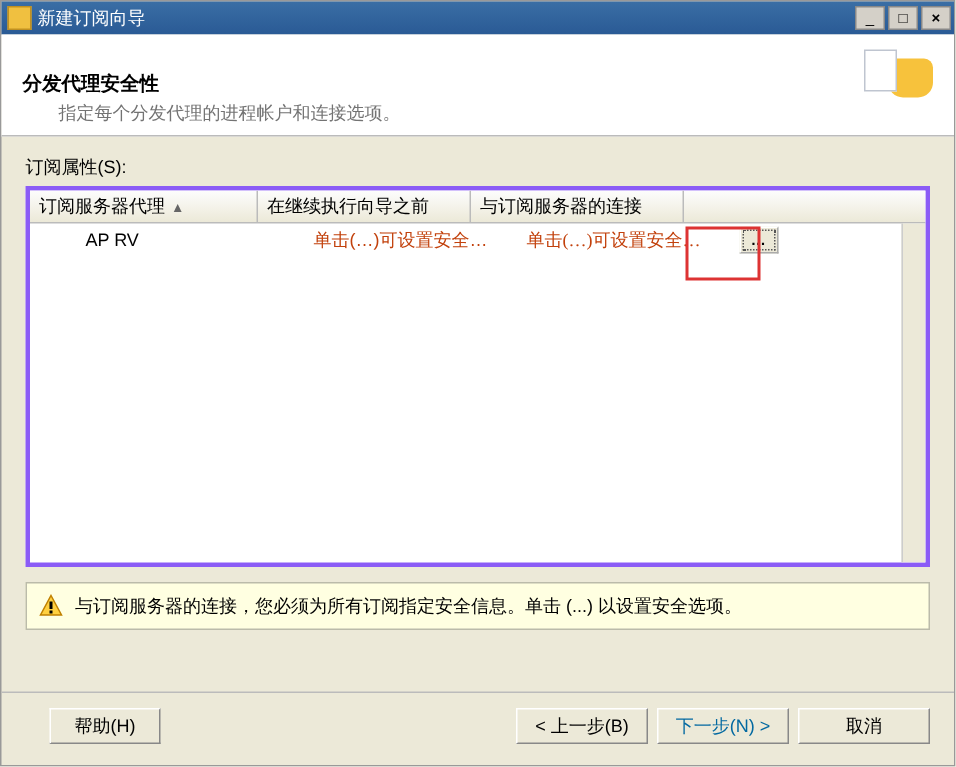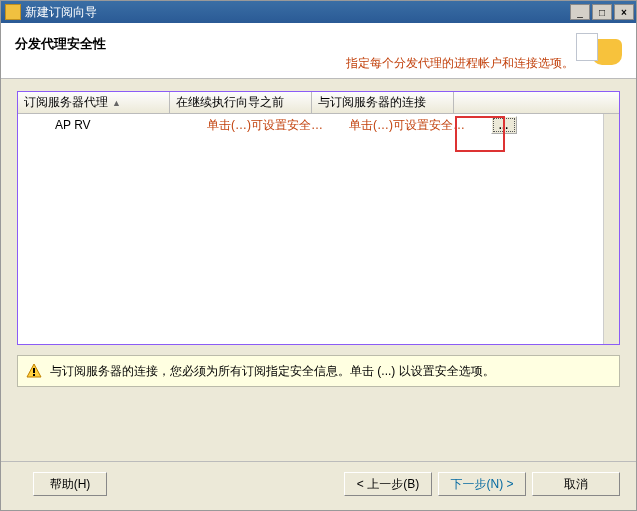--- a/index.html
+++ b/index.html
@@ -5,35 +5,35 @@
   * { box-sizing: border-box; }
   body { margin: 0; padding: 0; font-family: "Microsoft YaHei", SimSun, Tahoma, sans-serif; font-size: 12px; background: #fff; }
   .window { width: 637px; height: 511px; border: 1px solid #999; background: #ece9d8; position: relative; }
   .titlebar { height: 22px; background: linear-gradient(to bottom, #3a6ea5, #2a5a95); color: #fff; display: flex; align-items: center; padding: 0 2px 0 4px; justify-content: space-between; }
   .titlebar .ticon { width: 16px; height: 16px; background: #f0c040; border: 1px solid #c09020; margin-right: 4px; }
   .titlebar .title { flex: 1; font-size: 12px; }
   .winbtns { display: flex; gap: 2px; }
   .winbtn { width: 20px; height: 16px; background: #d4d0c8; border: 1px solid #888; display: flex; align-items: center; justify-content: center; font-size: 10px; font-family: Arial; color: #000; }
   .winbtn.x { font-weight: bold; }
   .hdr { display: flex; align-items: flex-start; background: #fff; border-bottom: 1px solid #bbb; padding: 8px 14px 6px 14px; }
-  .hdr-left { flex: 1; }
+  .hdr-left { flex: 1; margin-top: 12px; }
   .hdr-title { font-weight: bold; font-size: 13px; padding: 4px 0 2px 0; }
-  .hdr-sub { font-size: 12px; color: #c2410c; padding-left: 24px; text-align: right; }
+  .hdr-sub { font-size: 12px; color: #737373; padding-left: 24px; }
   .hdr-icon { width: 48px; height: 40px; position: relative; }
   .hdr-icon .cyl { position: absolute; right: 0; top: 8px; width: 30px; height: 26px; background: #f7c23c; border-radius: 6px 6px 10px 10px; }
   .hdr-icon .doc { position: absolute; left: 2px; top: 2px; width: 22px; height: 28px; background: #fff; border: 1px solid #bfc5d0; }
   .body { padding: 12px 16px 8px 16px; }
   .lbl { margin-bottom: 4px; }
-  .tablewrap { border: 1px solid #8b5cf6; background: #fff; height: 254px; position: relative; overflow: hidden; }
+  .tablewrap { border: 3px solid #8b5cf6; background: #fff; height: 254px; position: relative; overflow: hidden; }
   .thead { display: flex; height: 22px; background: linear-gradient(to bottom, #fdfdfd, #ece9d8); border-bottom: 1px solid #bbb; }
   .th { border-right: 1px solid #bbb; padding: 3px 6px; display: flex; align-items: center; position: relative; white-space: nowrap; overflow: hidden; }
   .th .sort { margin-left: 4px; color: #666; font-size: 9px; }
   .c1 { width: 152px; }
   .c2 { width: 142px; }
-  .c3 { width: 142px; }
+  .c3 { width: 142px; font-family: Liberation Serif, serif; }
   .c4 { flex: 1; border-right: none; }
   .trow { display: flex; height: 22px; align-items: stretch; padding-left: 31px; }
   .td { padding: 3px 6px; display: flex; align-items: center; white-space: nowrap; overflow: hidden; border-right: 1px solid transparent; }
   .td.gray { color: #c2410c; }
   .dotsbtn { width: 26px; height: 18px; background: #ece9d8; border: 1px outset #fff; display: flex; align-items: center; justify-content: center; font-size: 10px; font-weight: bold; letter-spacing: 1px; outline: 1px dotted #555; outline-offset: -3px; }
   .redbox { position: absolute; left: 437px; top: 24px; width: 50px; height: 36px; border: 2px solid #d33; pointer-events: none; }
   .vscroll { position: absolute; right: 0; top: 22px; bottom: 0; width: 16px; background: #ece9d8; border-left: 1px solid #ccc; }
   .infobox { margin-top: 10px; border: 1px solid #bba; background: #ffffe1; padding: 6px 8px; display: flex; align-items: center; height: 32px; }
   .warn-icon { width: 16px; height: 16px; margin-right: 8px; flex-shrink: 0; }
   .footer { position: absolute; left: 0; right: 0; bottom: 0; padding: 10px 16px 14px 32px; display: flex; align-items: center; border-top: 1px solid #bbb; }
@@ -62,20 +62,21 @@
       <div class="hdr-title">分发代理安全性</div>
       <div class="hdr-sub">指定每个分发代理的进程帐户和连接选项。</div>
     </div>
     <div class="hdr-icon">
       <div class="cyl"></div>
       <div class="doc"></div>
     </div>
   </div>
 
   <div class="body">
+    <div class="lbl">订阅属性(S):</div>
 
     <div class="tablewrap">
       <div class="thead">
         <div class="th c1">
           <span>订阅服务器代理</span>
           <span class="sort">▲</span>
         </div>
         <div class="th c2">
           <span>在继续执行向导之前</span>
         </div>

